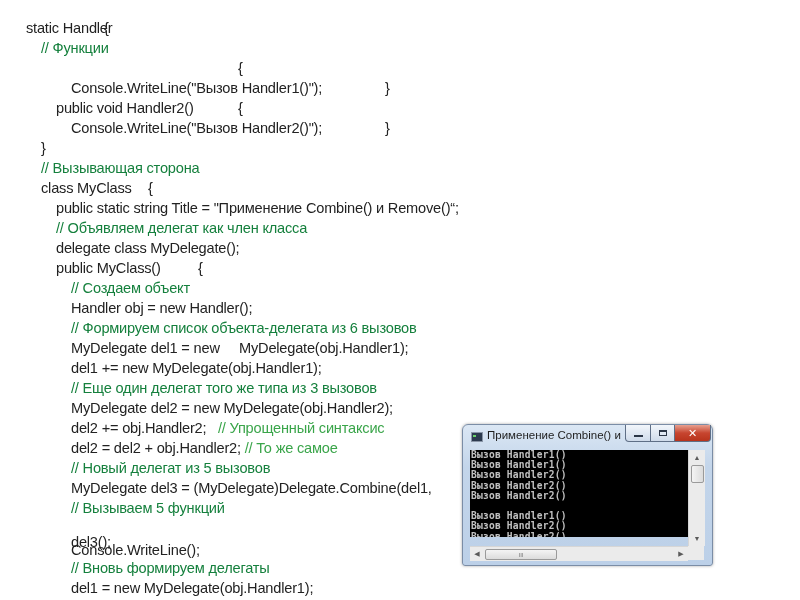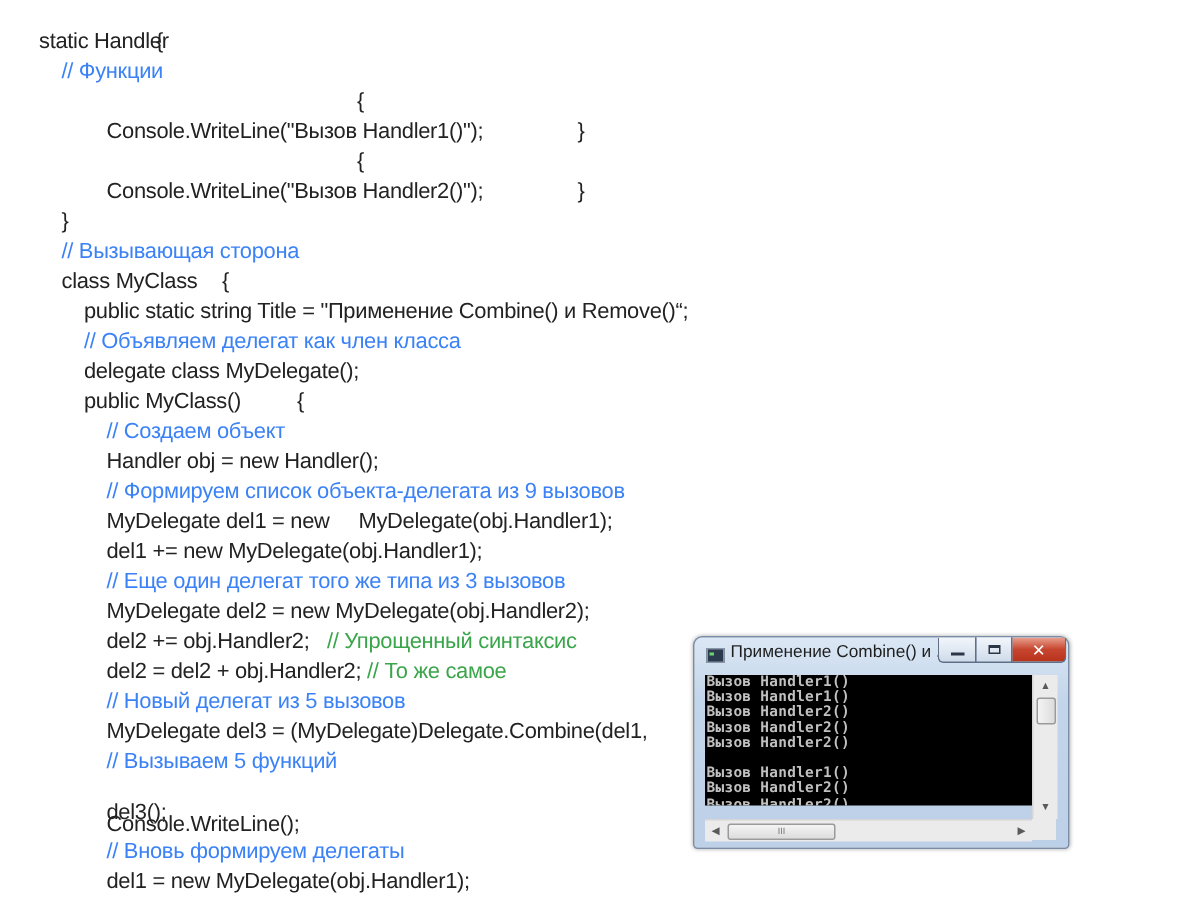--- a/index.html
+++ b/index.html
@@ -5,21 +5,21 @@
     html, body { margin:0; padding:0; }
     body {
       width:800px; height:600px; background:#ffffff; position:relative; overflow:hidden;
       font-family:"Liberation Sans", "DejaVu Sans", sans-serif;
     }
     .code { position:absolute; left:0; top:0; width:800px; }
     .line {
       position:absolute; height:20px; line-height:20px; font-size:14.6px; color:#222222;
       white-space:pre; letter-spacing:-0.2px;
     }
-    .line.comment { color:#3b82f6; }
+    .line.comment { color:#15803d; }
     .l0 { left:26px; }
     .l1 { left:41px; }
     .l2 { left:56px; }
     .l3 { left:71px; }
     .brace { position:absolute; }
 
     
     .console {
       position:absolute; left:462px; top:424px; width:249px; height:140px;
       background:linear-gradient(#dbe7f4, #c3d5ea 30%, #bcd0e8);
@@ -90,32 +90,32 @@
     .grip { position:absolute; left:225px; top:121px; width:16px; height:14px; background:#ebebeb; }
   </style>
 </head>
 <body>
 
 <div class="code">
   <div class="line l0" style="top:18px"><span>static Handler</span><span class="brace" style="left:78px">{</span></div>
   <div class="line l1 comment" style="top:38px">// Функции</div>
   <div class="line l2" style="top:58px"><span class="brace" style="left:182px">{</span></div>
   <div class="line l3" style="top:78px"><span>Console.WriteLine("Вызов Handler1()");</span><span class="brace" style="left:314px">}</span></div>
-  <div class="line l2" style="top:98px"><span class="brace" style="left:182px">{</span></div>
+  <div class="line l2" style="top:98px"><span>public void Handler2()</span><span class="brace" style="left:182px">{</span></div>
   <div class="line l3" style="top:118px"><span>Console.WriteLine("Вызов Handler2()");</span><span class="brace" style="left:314px">}</span></div>
   <div class="line" style="top:138px; left:41px">}</div>
   <div class="line l1 comment" style="top:158px">// Вызывающая сторона</div>
   <div class="line l1" style="top:178px"><span>class MyClass</span><span class="brace" style="left:107px">{</span></div>
   <div class="line l2" style="top:198px">public static string Title = "Применение Combine() и Remove()“;</div>
   <div class="line l2 comment" style="top:218px">// Объявляем делегат как член класса</div>
   <div class="line l2" style="top:238px">delegate class MyDelegate();</div>
   <div class="line l2" style="top:258px"><span>public MyClass()</span><span class="brace" style="left:142px">{</span></div>
   <div class="line l3 comment" style="top:278px">// Создаем объект</div>
   <div class="line l3" style="top:298px">Handler obj = new Handler();</div>
-  <div class="line l3 comment" style="top:318px">// Формируем список объекта-делегата из 9 вызовов</div>
+  <div class="line l3 comment" style="top:318px">// Формируем список объекта-делегата из 6 вызовов</div>
   <div class="line l3" style="top:338px">MyDelegate del1 = new     MyDelegate(obj.Handler1);</div>
   <div class="line l3" style="top:358px">del1 += new MyDelegate(obj.Handler1);</div>
   <div class="line l3 comment" style="top:378px">// Еще один делегат того же типа из 3 вызовов</div>
   <div class="line l3" style="top:398px">MyDelegate del2 = new MyDelegate(obj.Handler2);</div>
   <div class="line l3" style="top:418px"><span>del2 += obj.Handler2;</span>   <span style="color:#3aa54a">// Упрощенный синтаксис</span></div>
   <div class="line l3" style="top:438px"><span>del2 = del2 + obj.Handler2;</span> <span style="color:#3aa54a">// То же самое</span></div>
   <div class="line l3 comment" style="top:458px">// Новый делегат из 5 вызовов</div>
   <div class="line l3" style="top:478px">MyDelegate del3 = (MyDelegate)Delegate.Combine(del1,</div>
   <div class="line l3 comment" style="top:498px">// Вызываем 5 функций</div>
   <div class="line l3" style="top:532px">del3();</div>

